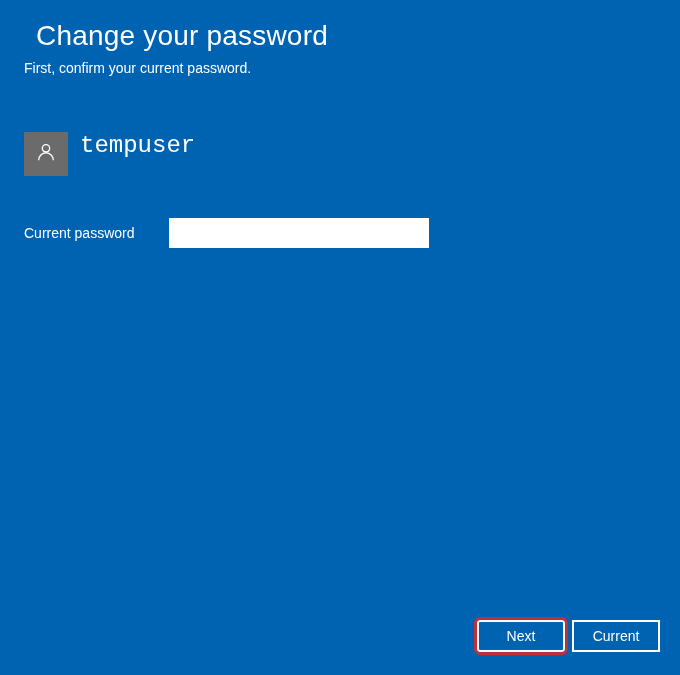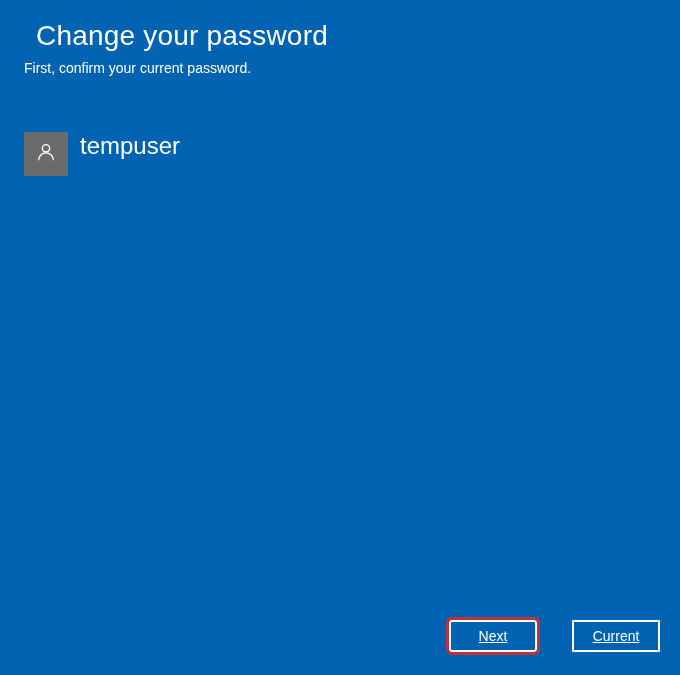--- a/index.html
+++ b/index.html
@@ -50,20 +50,21 @@
       height: 22px;
       fill: none;
       stroke: #ffffff;
       stroke-width: 1.5;
     }
     .username {
       font-size: 24px;
       font-weight: 300;
       line-height: 1;
       padding-top: 2px;
+      font-family: Liberation Mono, monospace;
     }
     .field-row {
       display: flex;
       align-items: center;
     }
     .field-label {
       font-size: 14px;
       width: 145px;
     }
     .password-input {
@@ -75,22 +76,21 @@
       font-size: 14px;
       padding: 4px 8px;
       outline: none;
       font-family: inherit;
     }
     .button-row {
       position: absolute;
       bottom: 23px;
       right: 20px;
       display: flex;
-      gap: 35px;
-      text-decoration: underline;
+      gap: 7px;
     }
     .btn {
       width: 88px;
       height: 32px;
       background-color: #0063b1;
       border: 2px solid #ffffff;
       color: #ffffff;
       font-size: 14px;
       font-family: inherit;
       cursor: pointer;
@@ -116,18 +116,22 @@
       <span>
         <svg viewBox="0 0 24 24">
           <circle cx="12" cy="8" r="4"></circle>
           <path d="M4 21c0-4.4 3.6-8 8-8s8 3.6 8 8"></path>
         </svg>
       </span>
     </div>
     <div class="username">tempuser</div>
   </div>
 
+  <div class="field-row">
+    <label class="field-label">Current password</label>
+    <input type="password" class="password-input" autofocus="" value="" style="">
+  </div>
 </div>
 
 <div class="button-row">
   <button class="btn btn-primary-highlight">Next</button>
   <button class="btn">Current</button>
 </div>
 
 </body></html>

